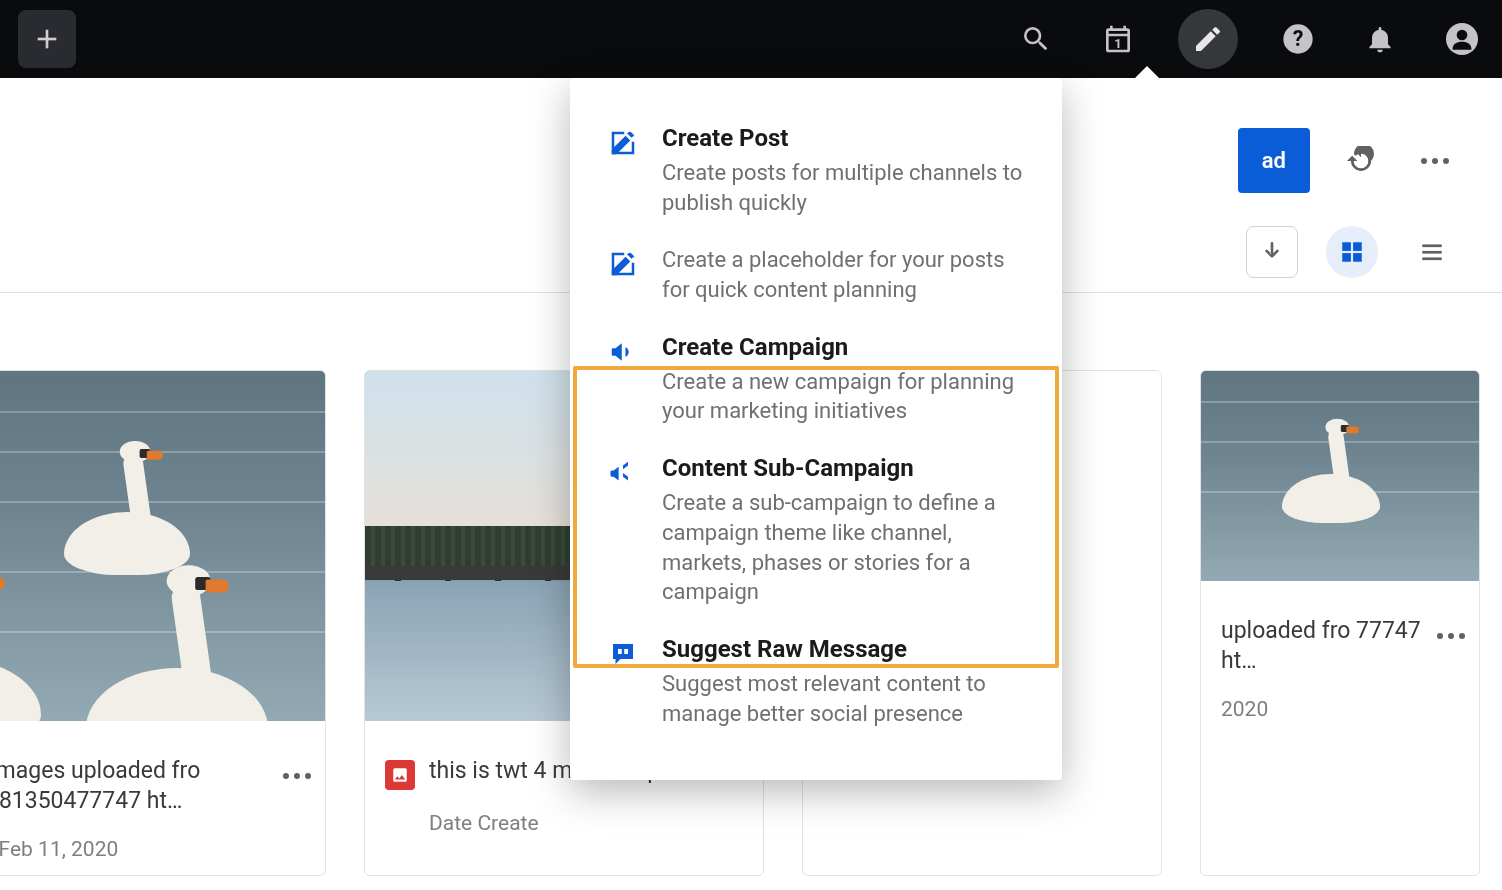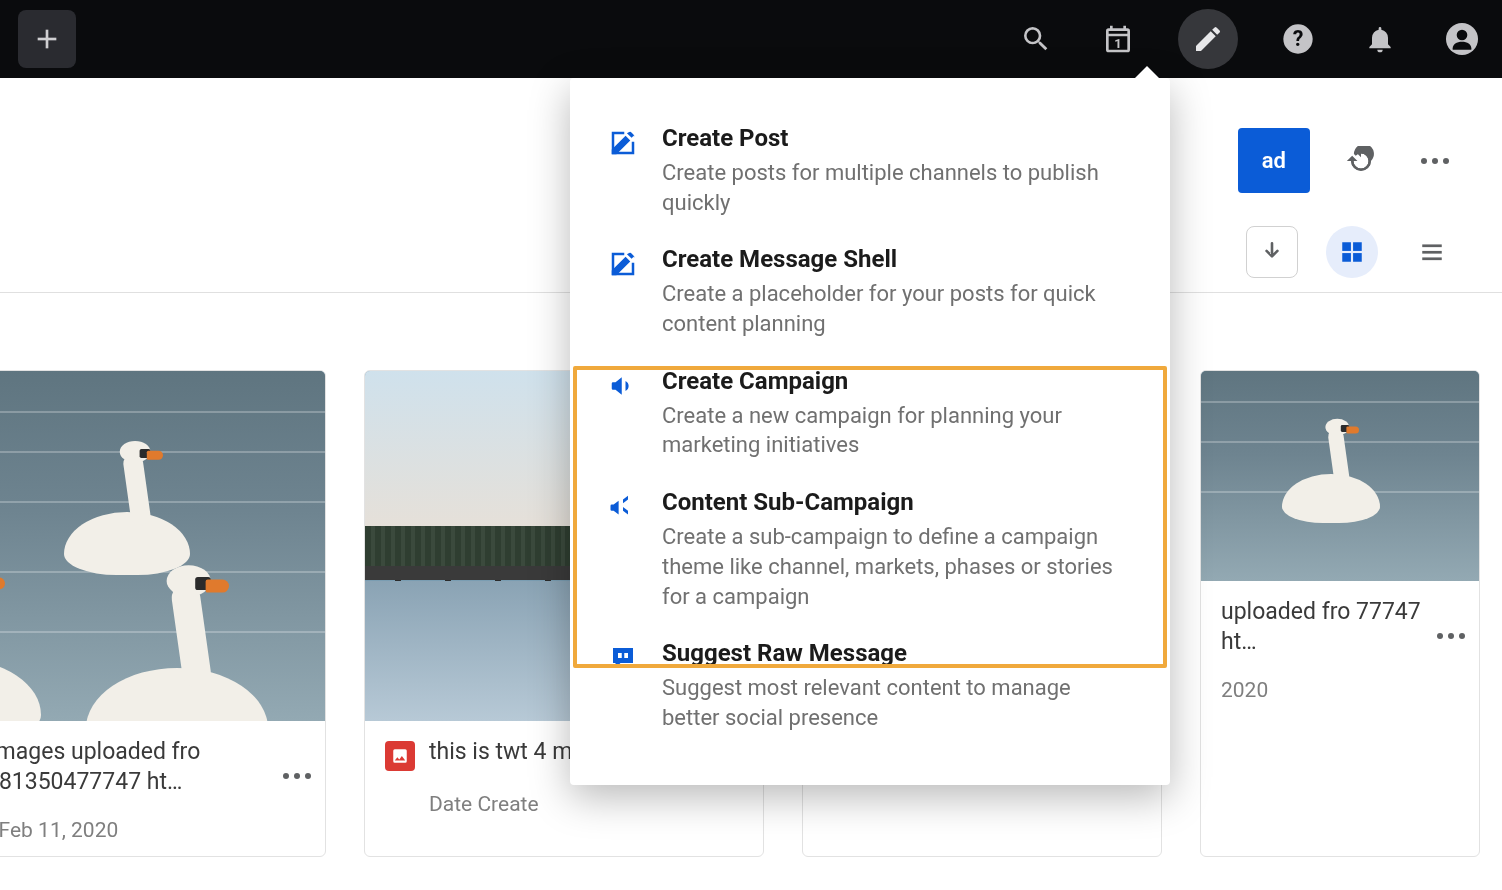--- a/index.html
+++ b/index.html
@@ -126,21 +126,21 @@
     overflow: hidden;
   }
   .card .meta {
     padding: 16px 20px 14px 20px;
     display: flex;
     flex-direction: column;
     gap: 6px;
     position: relative;
   }
   .card .row1 {
-    display: flex; align-items: flex-start; gap: 14px;
+    display: flex; align-items: flex-start; gap: 14px; margin-top: 19px;
   }
   .asset-icon {
     width: 30px; height: 30px; flex: 0 0 30px;
     border-radius: 4px;
     background: #db3a34;
     display:flex;align-items:center;justify-content:center;
     color:#fff;
     margin-top:4px;
   }
   .asset-icon svg{width:18px;height:18px;fill:#fff;}
@@ -175,21 +175,21 @@
   .treeline{position:absolute; top:155px;left:0;right:0;height:40px;background: #3b4a3d;}
   .treeline::before{content:'';position:absolute;inset:0;background:repeating-linear-gradient(90deg,#2f3e31 0 6px,#3b4a3d 6px 10px);}
   .pier{position:absolute;top:195px;left:0;right:0;height:14px;background:#3a3a3a;}
   .pier-post{position:absolute;top:209px;width:6px;height:28px;background:#2b2b2b;}
 
   
   .compose-dropdown {
     position: absolute;
     top: 78px;
     left: 570px;
-    width: 600px;
+    width: 492px;
     background: #fff;
     border-radius: 4px;
     box-shadow: 0 12px 40px rgba(0,0,0,.28);
     padding: 32px 0 38px 0;
     z-index: 50;
   }
   .compose-dropdown::before {
     content:'';
     position:absolute;
     top:-12px; left: 565px;
@@ -438,21 +438,20 @@
   </div>
 
   <div class="dd-item">
     <div class="dd-icon">
       <svg viewBox="0 0 24 24">
           <path d="M3 17.25V21h3.75L17.81 9.94l-3.75-3.75L3 17.25zM20.71 7.04a1 1 0 000-1.41l-2.34-2.34a1 1 0 00-1.41 0L15.13 4.12l3.75 3.75 1.83-1.83z"></path>
           <path d="M3 3h10v2H5v14h14v-8h2v10H3V3z"></path>
         </svg>
     </div>
     <div>
-      <div class="dd-title">Create Message Shell</div>
       <div class="dd-desc">Create a placeholder for your posts for quick content planning</div>
     </div>
   </div>
 
   <div class="dd-item">
     <div class="dd-icon">
       <svg viewBox="0 0 24 24">
           <path d="M3 10v4a1 1 0 001 1h2l5 4V5L6 9H4a1 1 0 00-1 1zm13.5 2a4.5 4.5 0 00-2.5-4v8a4.5 4.5 0 002.5-4z"></path>
         </svg>
     </div>

